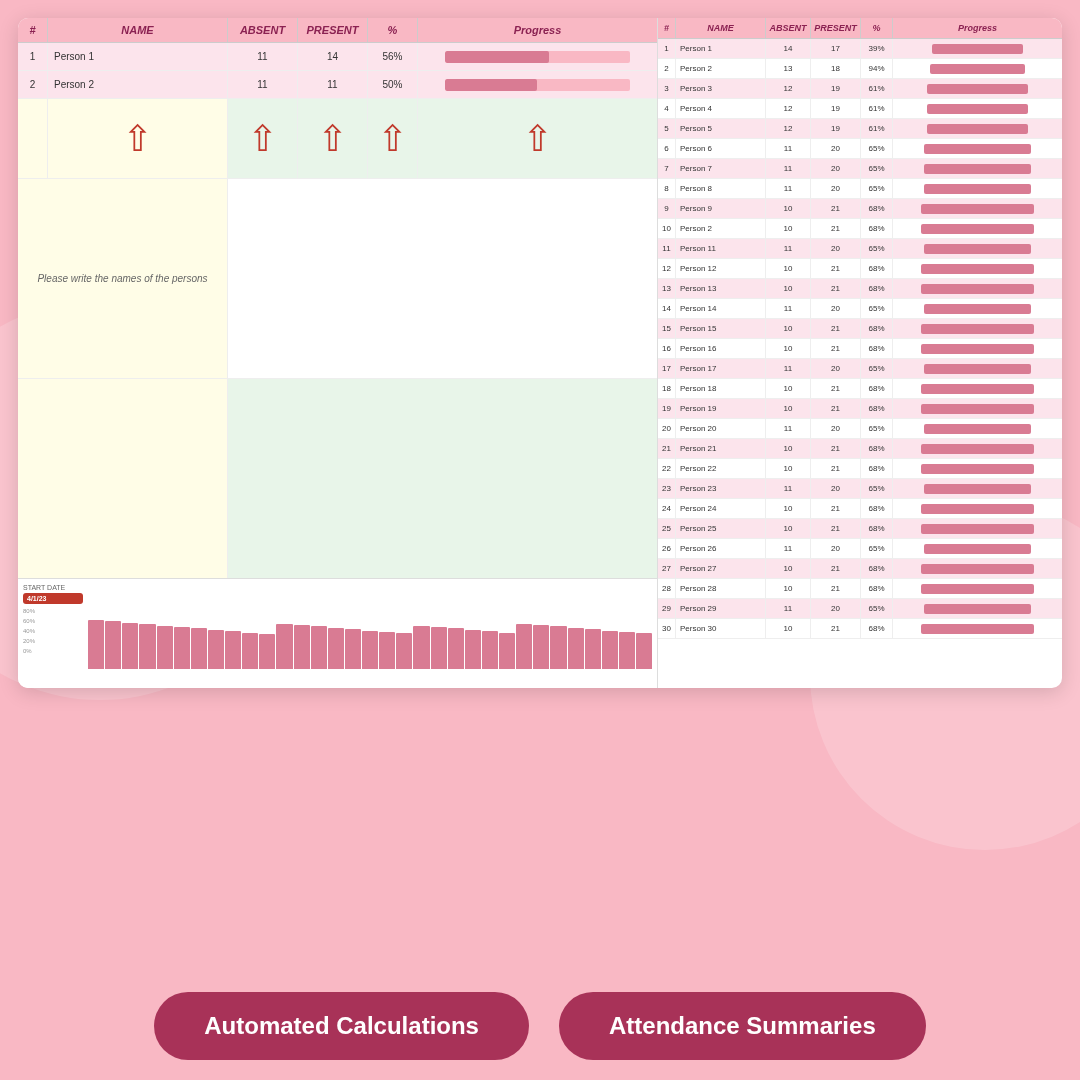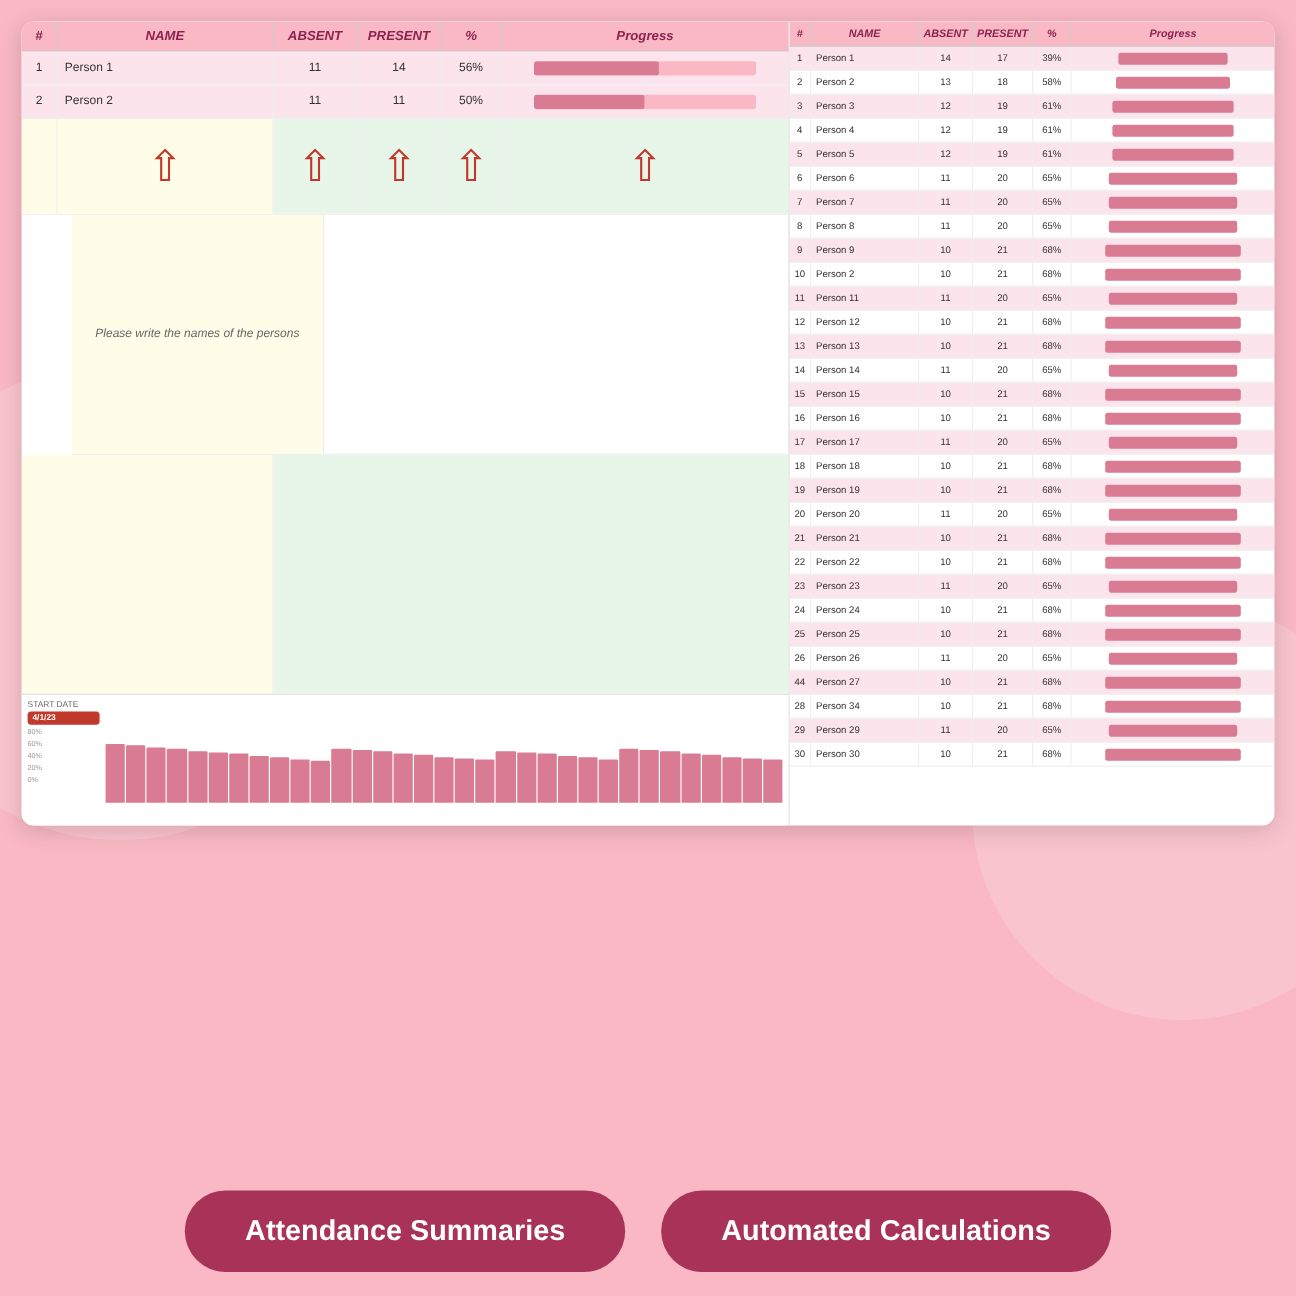--- a/index.html
+++ b/index.html
@@ -354,21 +354,21 @@
 
     <div class="arrows-row">
       <div class="arrow-cell yellow-bg"></div>
       <div class="arrow-cell yellow-bg">⇧</div>
       <div class="arrow-cell green-bg">⇧</div>
       <div class="arrow-cell green-bg">⇧</div>
       <div class="arrow-cell green-bg">⇧</div>
       <div class="arrow-cell green-bg">⇧</div>
     </div>
 
-    <div class="instruction-section" style="min-height:60px;margin-left:42px;">
+    <div class="instruction-section" style="min-height:60px;">
       <div class="instruction-yellow">Please write the names of the persons</div>
     </div>
 
     <div class="data-rows">
       <div style="display:flex;flex:1;">
         <div style="width:210px;background:#fffde7;border-right:1px solid #eee;"></div>
         <div style="flex:1;background:#e8f5e9;"></div>
       </div>
     </div>
 
@@ -446,21 +446,21 @@
       <div class="rc">39%</div>
       <div class="rc">
         <div class="right-progress-bar" style="width:55%"></div>
       </div>
     </div>
         <div class="right-row">
       <div class="rc">2</div>
       <div class="rc name-rc">Person 2</div>
       <div class="rc">13</div>
       <div class="rc">18</div>
-      <div class="rc">58%</div>
+      <div class="rc">94%</div>
       <div class="rc">
         <div class="right-progress-bar" style="width:58%"></div>
       </div>
     </div>
         <div class="right-row">
       <div class="rc">3</div>
       <div class="rc name-rc">Person 3</div>
       <div class="rc">12</div>
       <div class="rc">19</div>
       <div class="rc">61%</div>
@@ -692,32 +692,32 @@
       <div class="rc">26</div>
       <div class="rc name-rc">Person 26</div>
       <div class="rc">11</div>
       <div class="rc">20</div>
       <div class="rc">65%</div>
       <div class="rc">
         <div class="right-progress-bar" style="width:65%"></div>
       </div>
     </div>
         <div class="right-row">
-      <div class="rc">44</div>
+      <div class="rc">27</div>
       <div class="rc name-rc">Person 27</div>
       <div class="rc">10</div>
       <div class="rc">21</div>
       <div class="rc">68%</div>
       <div class="rc">
         <div class="right-progress-bar" style="width:68%"></div>
       </div>
     </div>
         <div class="right-row">
       <div class="rc">28</div>
-      <div class="rc name-rc">Person 34</div>
+      <div class="rc name-rc">Person 28</div>
       <div class="rc">10</div>
       <div class="rc">21</div>
       <div class="rc">68%</div>
       <div class="rc">
         <div class="right-progress-bar" style="width:68%"></div>
       </div>
     </div>
         <div class="right-row">
       <div class="rc">29</div>
       <div class="rc name-rc">Person 29</div>
@@ -738,16 +738,16 @@
         <div class="right-progress-bar" style="width:68%"></div>
       </div>
     </div>
       </div>
   </div>
 
 </div>
 
 <div class="features-section">
   <div class="features-row-1">
+    <div class="feature-badge">Automated Calculations</div>
     <div class="feature-badge">Attendance Summaries</div>
-    <div class="feature-badge">Automated Calculations</div>
   </div>
 </div>
 
 </body></html>

